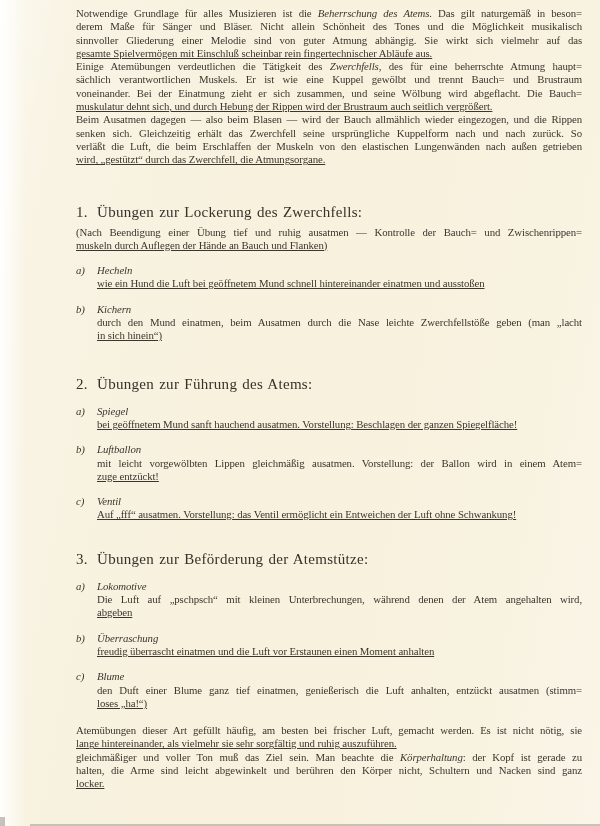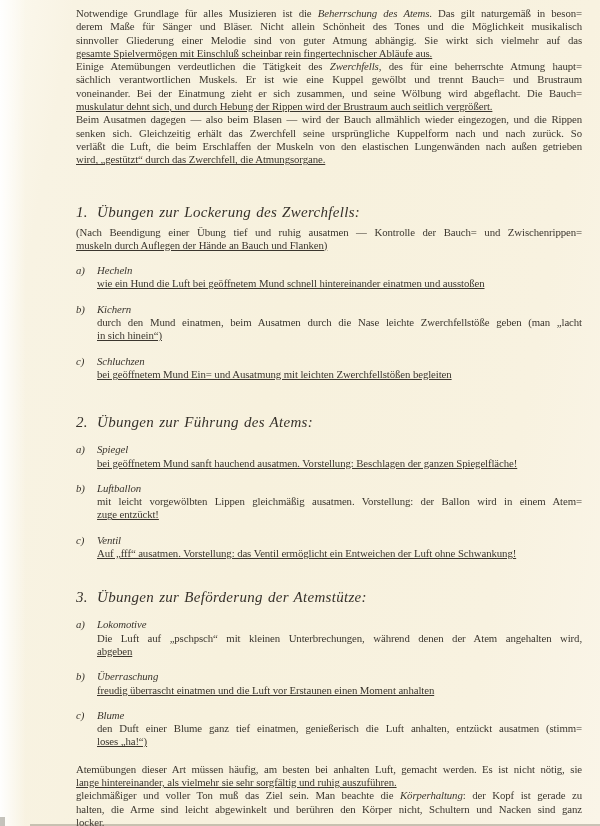--- a/index.html
+++ b/index.html
@@ -22,21 +22,21 @@
     color:#3b362e;
     font-size:10.8px;line-height:13.3px;letter-spacing:-0.1px;
   }
   .line{white-space:nowrap;text-align:justify;text-align-last:justify;}
   .line.last{text-align-last:left;text-decoration:underline;}
   .para{margin:0;}
   .section.s1{margin-top:36px;}
   .section.s2{margin-top:32px;}
   .section.s3{margin-top:28px;}
   .heading{
-    margin:0;font-size:15px;line-height:18px;font-style:italic;font-weight:normal;
+    margin:0;font-size:15px;line-height:18px;font-weight:normal;
     letter-spacing:.3px;word-spacing:1px;color:#36312a;
   }
   .h-num{display:inline-block;width:21px;}
   .note{margin-top:5px;}
   .item{margin-top:12px;}
   .item-head{font-style:italic;}
   .item-head .lbl{display:inline-block;width:21px;}
   .desc{padding-left:21px;}
   .para.closing-first{margin-top:14px;}
   .bottom-shadow{
@@ -84,26 +84,20 @@
             <div class="line last">wie ein Hund die Luft bei geöffnetem Mund schnell hintereinander einatmen und ausstoßen</div>
           </div>
         </div>
         <div class="item">
           <div class="item-head"><span class="lbl">b)</span><i class="ititle">Kichern</i></div>
           <div class="desc">
             <div class="line">durch den Mund einatmen, beim Ausatmen durch die Nase leichte Zwerchfellstöße geben (man „lacht</div>
             <div class="line last">in sich hinein“)</div>
           </div>
         </div>
-        <div class="item">
-          <div class="item-head"><span class="lbl">c)</span><i class="ititle">Schluchzen</i></div>
-          <div class="desc">
-            <div class="line last">bei geöffnetem Mund Ein= und Ausatmung mit leichten Zwerchfellstößen begleiten</div>
-          </div>
-        </div>
       </section>
       <section class="section s2">
         <h2 class="heading"><span class="h-num">2.</span><span class="h-title">Übungen zur Führung des Atems:</span></h2>
         <div class="item">
           <div class="item-head"><span class="lbl">a)</span><i class="ititle">Spiegel</i></div>
           <div class="desc">
             <div class="line last">bei geöffnetem Mund sanft hauchend ausatmen. Vorstellung: Beschlagen der ganzen Spiegelfläche!</div>
           </div>
         </div>
         <div class="item">
@@ -137,21 +131,21 @@
         </div>
         <div class="item">
           <div class="item-head"><span class="lbl">c)</span><i class="ititle">Blume</i></div>
           <div class="desc">
             <div class="line">den Duft einer Blume ganz tief einatmen, genießerisch die Luft anhalten, entzückt ausatmen (stimm=</div>
             <div class="line last">loses „ha!“)</div>
           </div>
         </div>
       </section>
       <div class="para closing closing-first">
-        <div class="line">Atemübungen dieser Art müssen häufig, am besten bei anhalten Luft, gemacht werden. Es ist nicht nötig, sie</div>
+        <div class="line">Atemübungen dieser Art gefüllt häufig, am besten bei frischer Luft, gemacht werden. Es ist nicht nötig, sie</div>
         <div class="line last">lange hintereinander, als vielmehr sie sehr sorgfältig und ruhig auszuführen.</div>
       </div>
       <div class="para closing">
         <div class="line">gleichmäßiger und voller Ton muß das Ziel sein. Man beachte die <i>Körperhaltung</i>: der Kopf ist gerade zu</div>
         <div class="line">halten, die Arme sind leicht abgewinkelt und berühren den Körper nicht, Schultern und Nacken sind ganz</div>
         <div class="line last">locker.</div>
       </div>
     </div>
   <div class="bottom-shadow"></div>
   <div class="corner-mark"></div>

